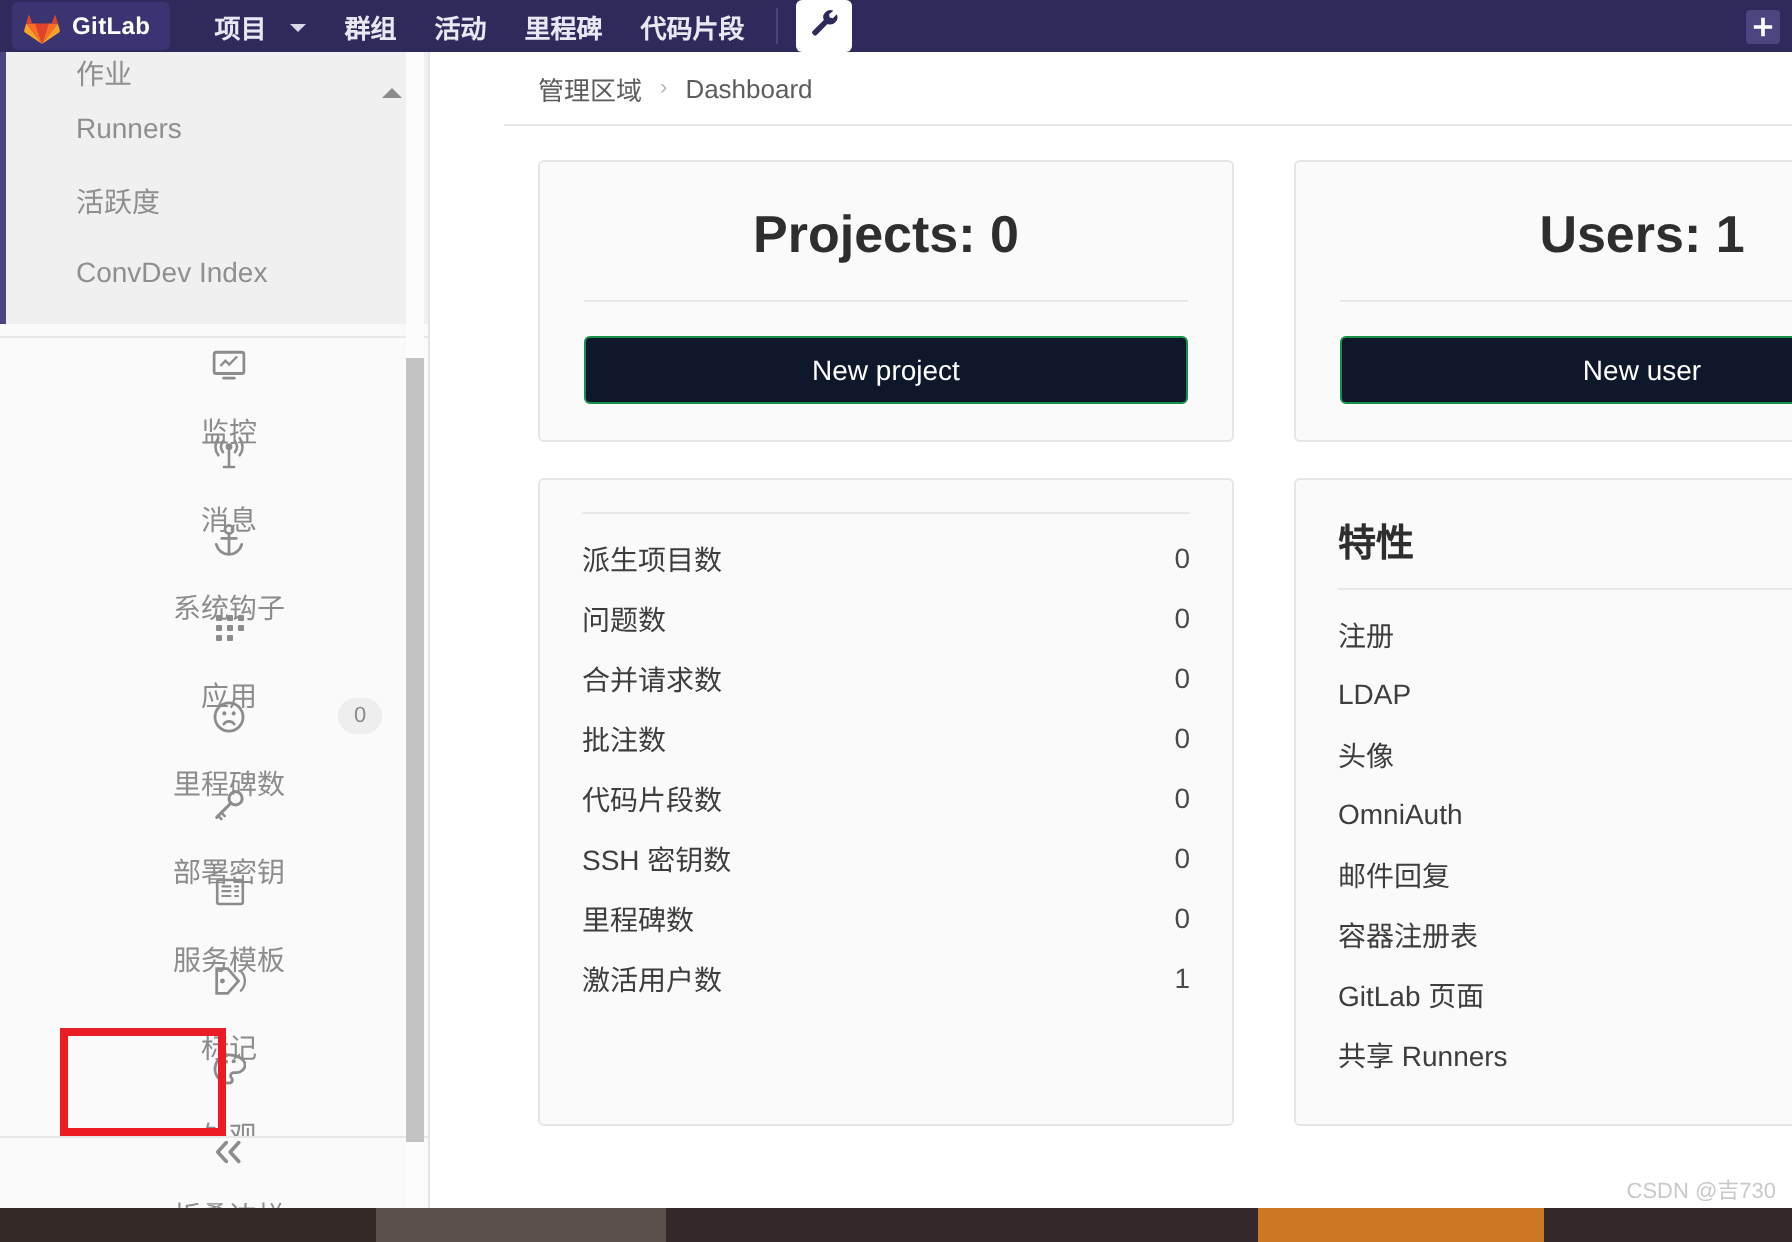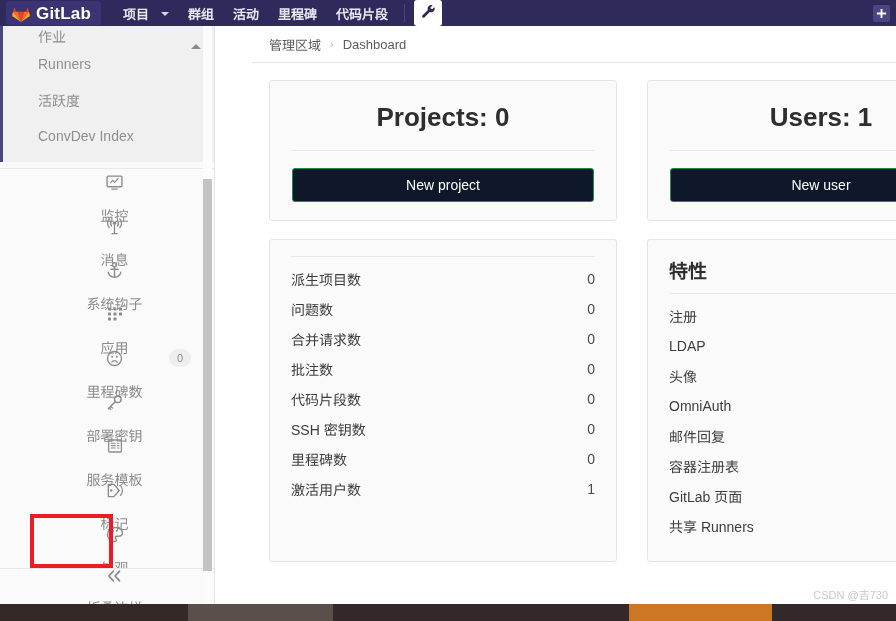--- a/index.html
+++ b/index.html
@@ -37,21 +37,21 @@
     gap: 6px;
     height: 24px;
     margin-left: 6px;
     padding: 0 10px 0 6px;
     background: #3a3472;
     border-radius: 3px;
   }
   .brand-logo { width: 18px; height: 17px; display: block; }
   .brand-name {
     color: #ffffff;
-    font-size: 17px;
+    font-size: 12px;
     font-weight: bold;
     letter-spacing: .2px;
     line-height: 1;
   }
   .nav-links {
     display: flex;
     align-items: center;
     gap: 19px;
     margin-left: 22px;
   }

